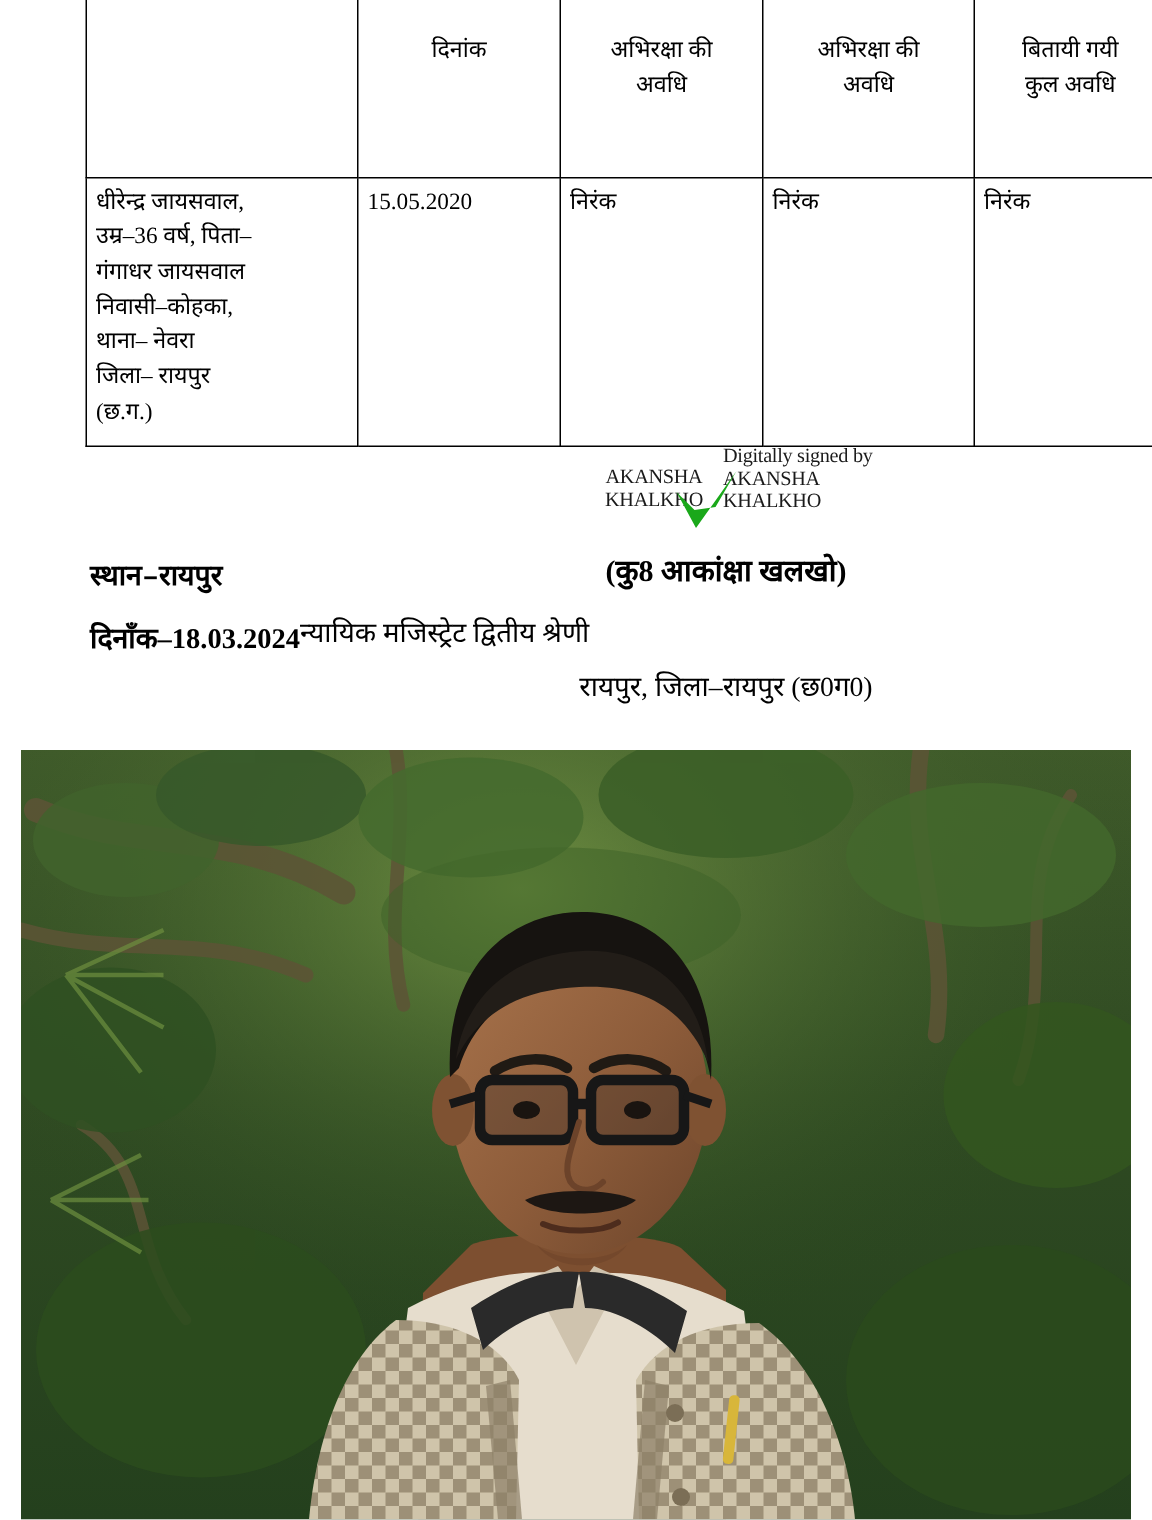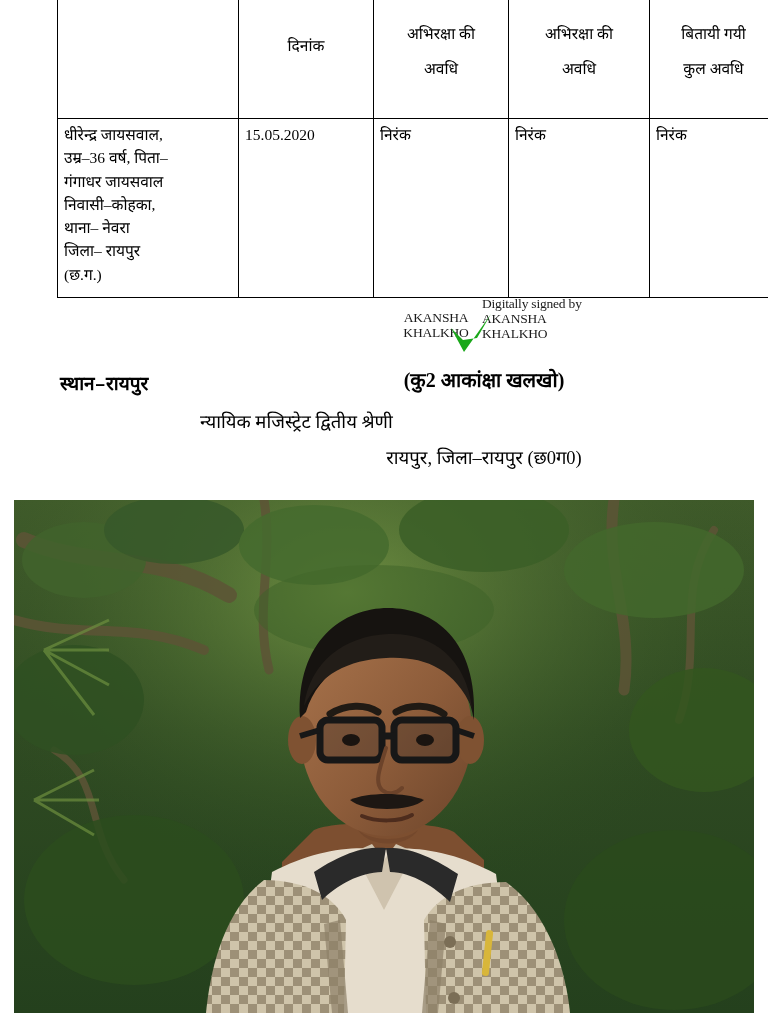--- a/index.html
+++ b/index.html
@@ -33,21 +33,21 @@
     line-height: 1.5;
   }
   .doc-table tr.header-row td {
     border-top: none;
     height: 92px;
     text-align: center;
     vertical-align: top;
     padding-top: 22px;
   }
   .doc-table tr.header-row td .hdr-l1 { display: block; }
-  .doc-table tr.header-row td .hdr-l2 { display: block; margin-top: 12px; }
+  .doc-table tr.header-row td .hdr-l2 { display: block; }
 
   .col-1 { width: 168px; }
   .col-2 { width: 122px; }
   .col-3 { width: 122px; }
   .col-4 { width: 128px; }
   .col-5 { width: 115px; }
 
   tr.data-row td {
     height: 170px;
     font-size: 15.5px;
@@ -222,22 +222,25 @@
   <div class="digital-stamp">
     <div class="stamp-left">AKANSHA KHALKHO</div>
     <div class="stamp-right">Digitally signed by AKANSHA KHALKHO</div>
     <svg class="check-mark" viewBox="0 0 48 48">
       <path d="M4 16 L17 40 L44 2 L30 26 L16 28 Z" fill="#1aa81a"></path>
     </svg>
   </div>
 
   <div class="place-line">स्थान–रायपुर</div>
 
-
-  <div class="sign-name">(कु2 आकांक्षा खलखो)</div>
+  <div class="date-line">
+    <span>दिनाँक–</span><span class="date-val">18.03.2024</span>
+  </div>
+
+  <div class="sign-name">(कु8 आकांक्षा खलखो)</div>
   <div class="sign-title">न्यायिक मजिस्ट्रेट द्वितीय श्रेणी</div>
   <div class="sign-place">रायपुर, जिला–रायपुर (छ0ग0)</div>
 </div>
 
 <div class="photo-wrap">
   <svg class="photo-svg" viewBox="0 0 740 513" preserveAspectRatio="xMidYMid slice">
     <defs>
       <linearGradient id="foliage" x1="0" y1="0" x2="0" y2="1">
         <stop offset="0%" stop-color="#3f5a2a"></stop>
         <stop offset="45%" stop-color="#2f4a22"></stop>

